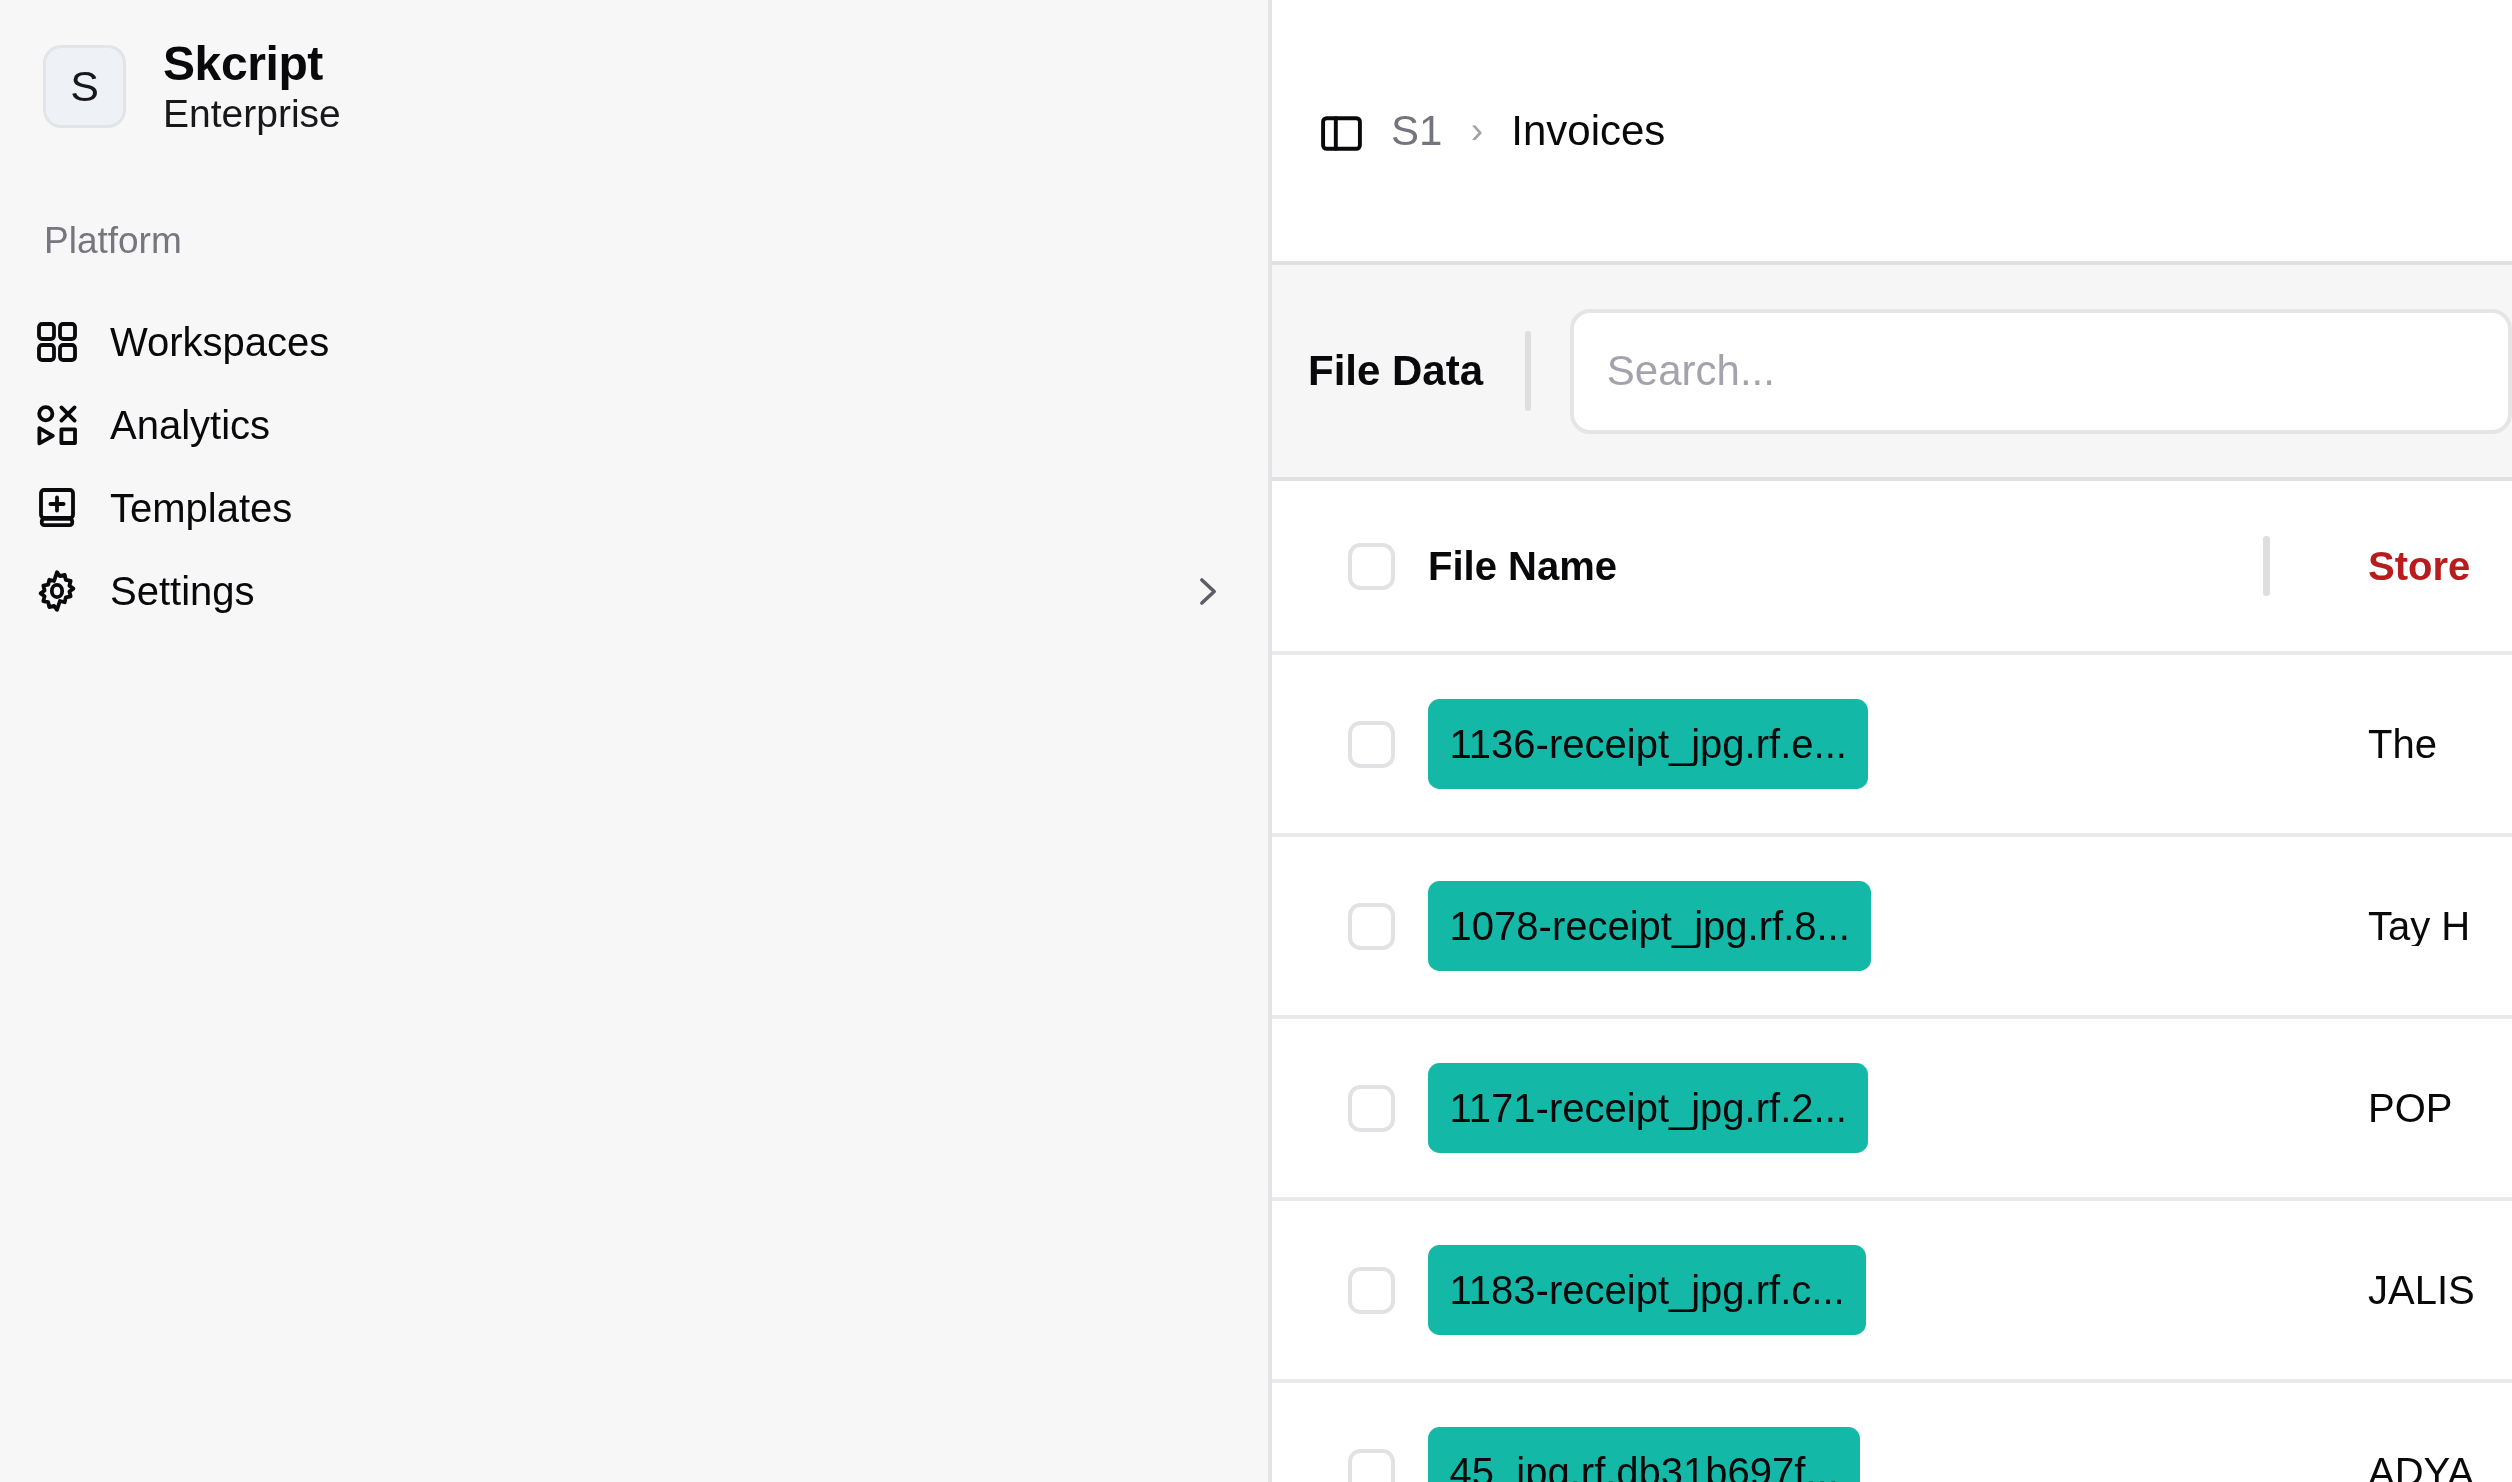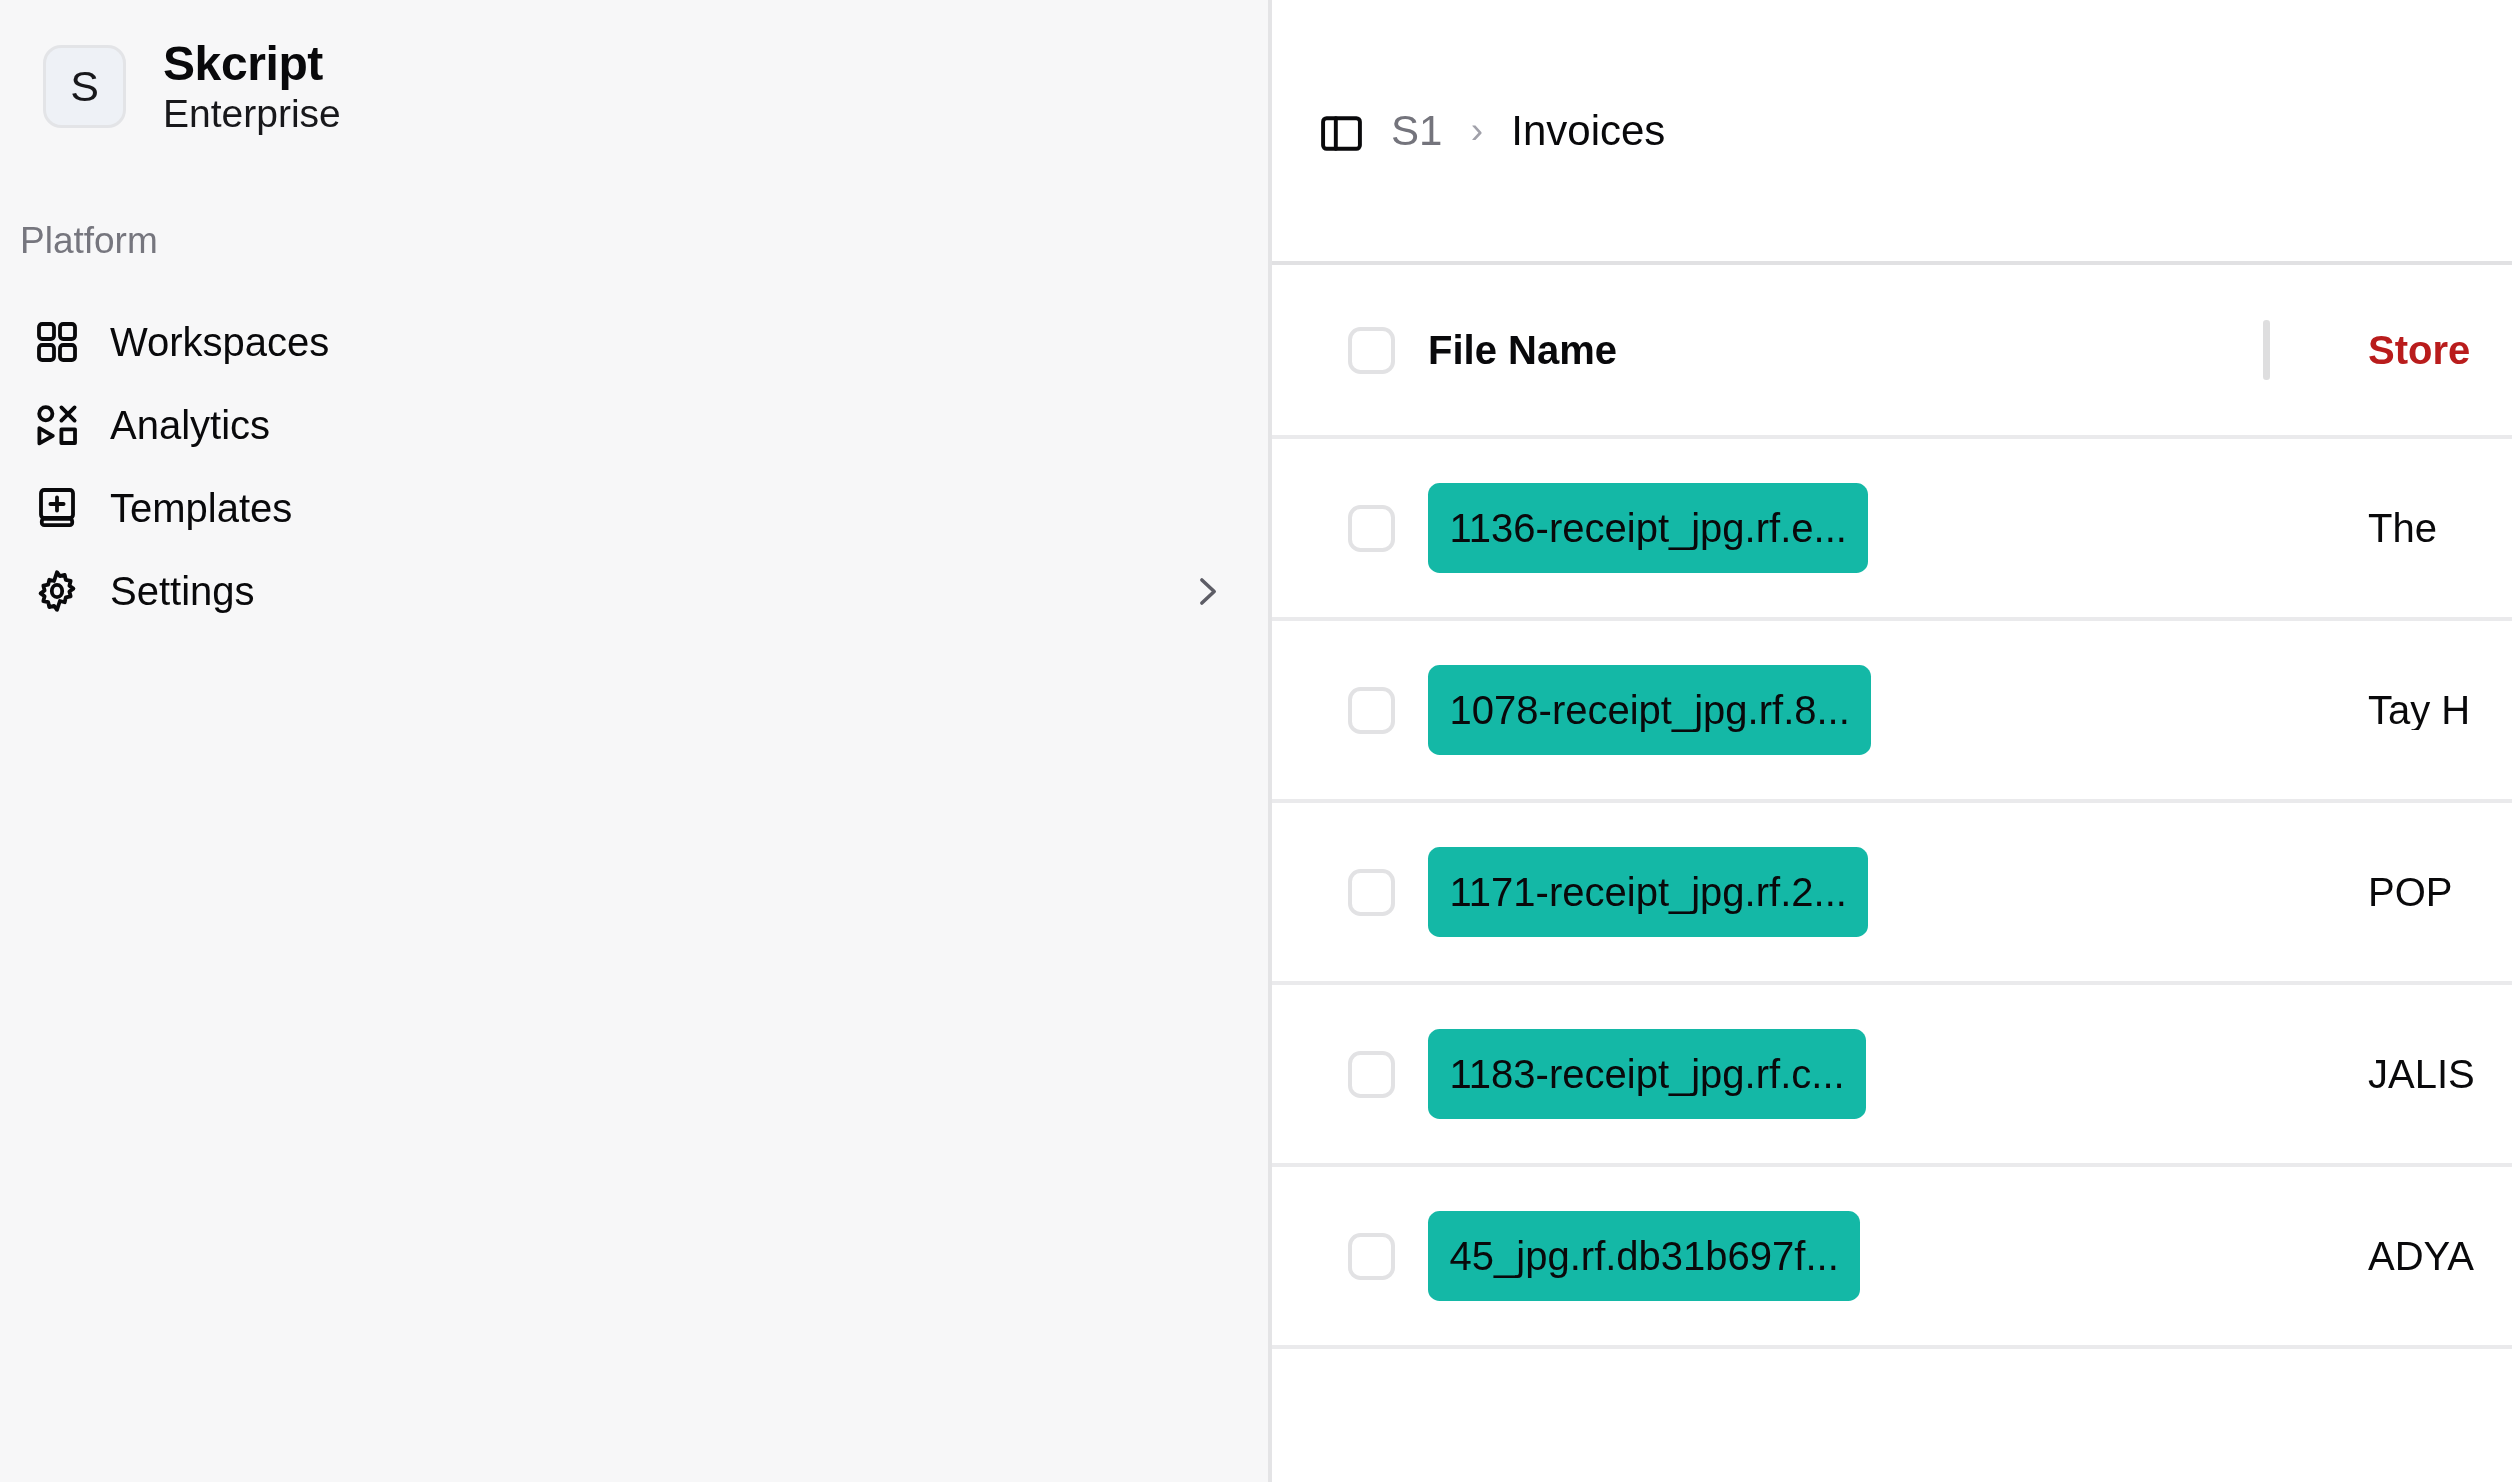--- a/index.html
+++ b/index.html
@@ -59,21 +59,21 @@
     font-size: 39px;
     font-weight: 400;
     color: #18181b;
     line-height: 1.12;
     margin-top: 2px;
   }
 
   .group-label {
     font-size: 37px;
     color: #76767e;
-    padding: 0 0 0 20px;
+    padding: 0 0 0 44px;
     margin-top: 86px;
     line-height: 1;
   }
 
   .nav { margin-top: 42px; }
   .nav-item {
     display: flex;
     align-items: center;
     height: 83px;
     padding: 0 16px 0 32px;
@@ -368,20 +368,27 @@
         <svg viewBox="0 0 24 24" fill="none" stroke="#09090b" stroke-width="2" stroke-linecap="round" stroke-linejoin="round">
           <rect x="2.6" y="4.2" width="18.8" height="15.6" rx="1.8"></rect>
           <line x1="9.1" y1="4.2" x2="9.1" y2="19.8"></line>
         </svg>
       </span>
       <span class="crumb-item crumb-muted">S1</span>
       <span class="crumb-sep">›</span>
       <span class="crumb-item crumb-cur">Invoices</span>
     </div>
 
+    <div class="toolbar">
+      <span class="toolbar-title">File Data</span>
+      <span class="toolbar-divider"></span>
+      <div class="search-wrap">
+        <input class="search-input" type="text" placeholder="Search..." style="">
+      </div>
+    </div>
 
     <div class="tbl">
 
       <div class="trow head">
         <div class="cb-cell">
           <span class="checkbox"></span>
         </div>
         <div class="name-cell">
           <span class="col-head">File Name</span>
           <span class="col-divider"></span>

